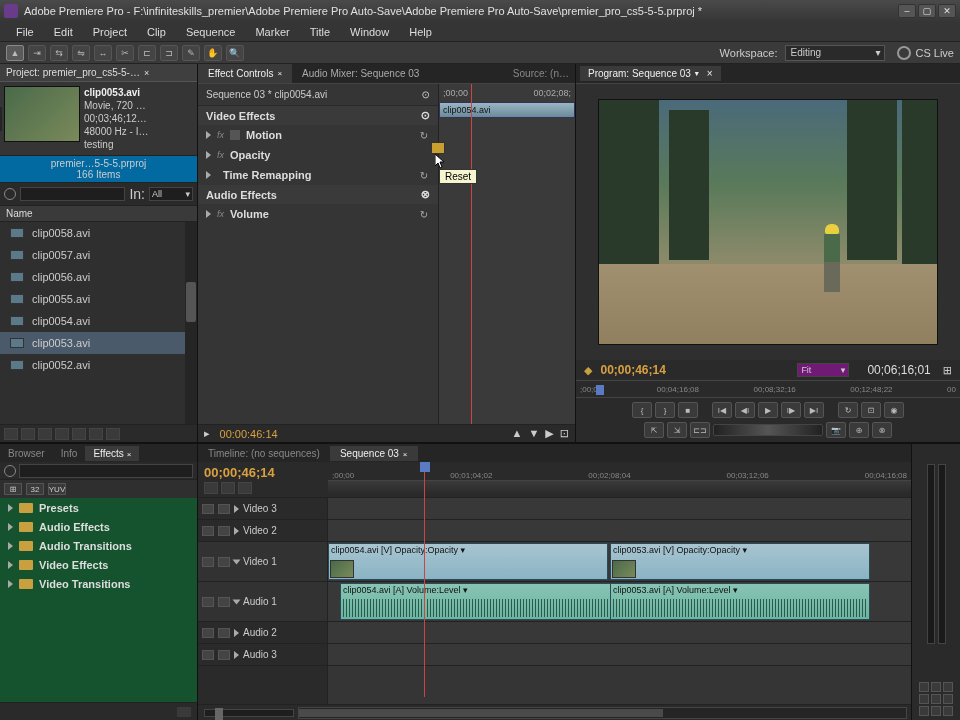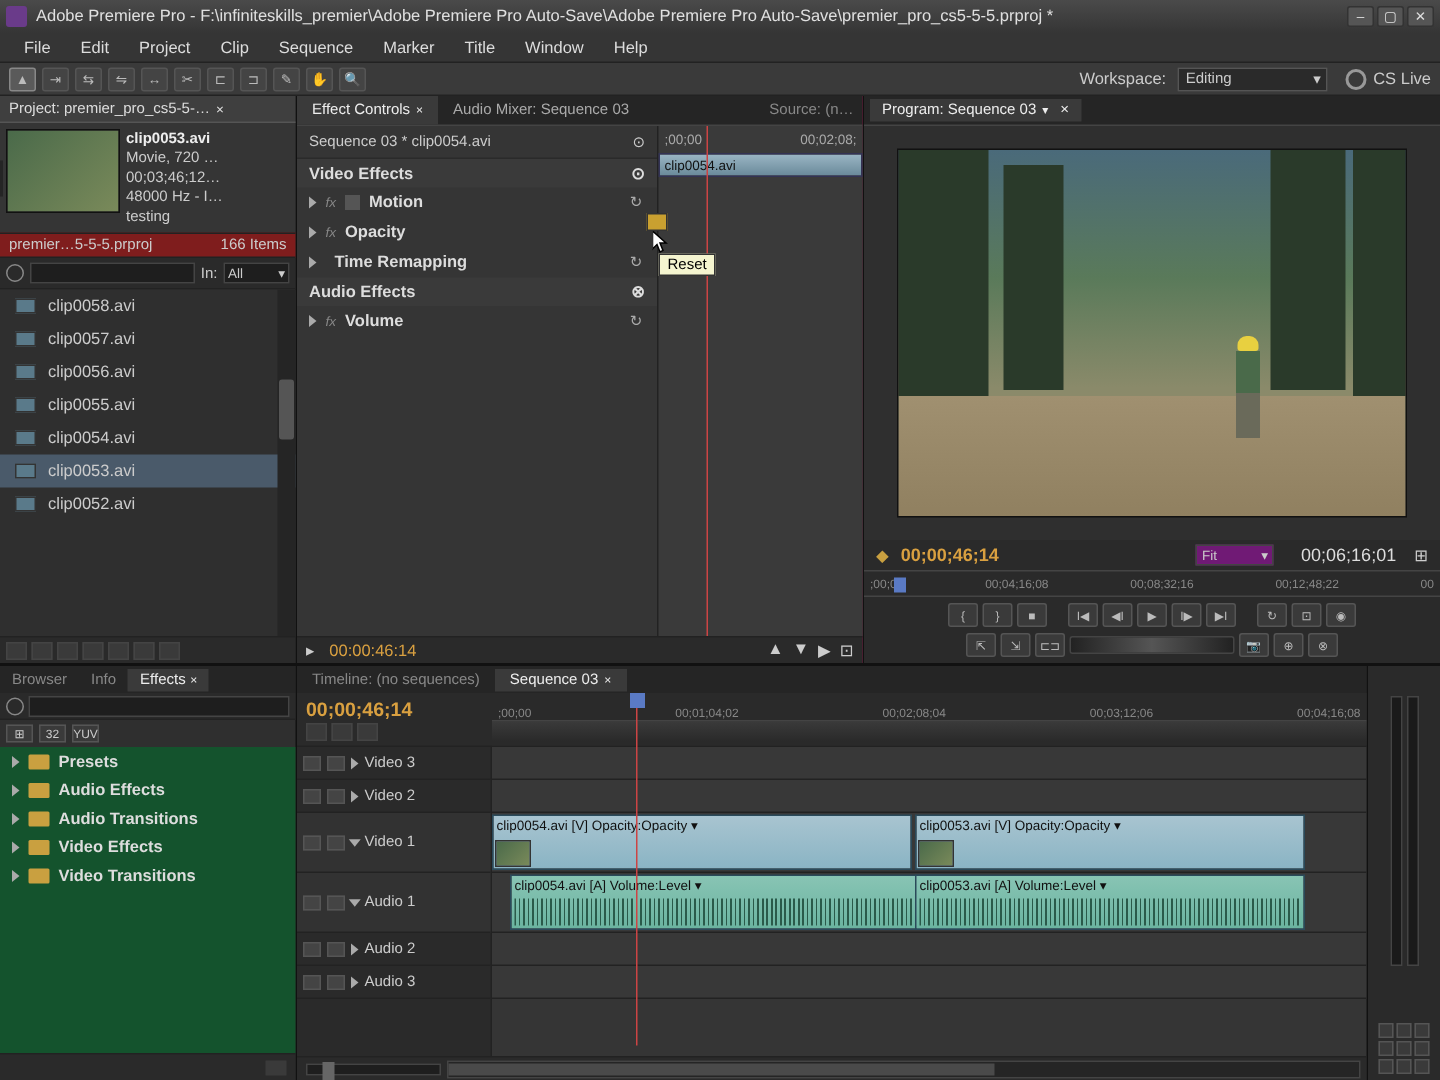--- a/index.html
+++ b/index.html
@@ -31,26 +31,26 @@
 
 
 .project-panel { width: 198px; background: #2f2f2f; display:flex;flex-direction:column; border-right:1px solid #111;}
 .panel-tab { height: 18px; background: #3f3f3f; display:flex;align-items:center;padding:0 6px;font-size:10px;color:#ddd;border-bottom:1px solid #555;}
 .panel-tab .tab-close { margin-left:4px;font-size:9px;}
 .proj-header { display:flex; padding:4px; gap:4px; background:#353535;}
 .proj-thumb { width: 76px; height: 56px; background: linear-gradient(135deg,#4a6a4a,#7a8a5a); border:1px solid #111; position:relative;}
 .proj-thumb-play { position:absolute;left:-14px;top:50%;transform:translateY(-50%);width:12px;height:24px;background:#252525;display:flex;flex-direction:column;align-items:center;justify-content:space-around;}
 .proj-info { flex:1; font-size:10px; color:#ccc; line-height:13px;}
 .proj-info .clip-name { font-weight:bold; color:#eee;}
-.proj-footer { display:flex; align-items:center; padding:2px 6px; font-size:10px; background:#7f1d1d; border-top:1px solid #222; border-bottom:1px solid #222;}
+.proj-footer { display:flex; align-items:center; padding:2px 6px; font-size:10px; background:#0369a1; border-top:1px solid #222; border-bottom:1px solid #222;flex-direction:column;}
 .proj-footer .proj-name { flex:1; color:#ccc;}
 .proj-search-row { display:flex;align-items:center;padding:3px 4px;gap:4px;background:#2a2a2a;border-bottom:1px solid #222;}
 .proj-search-row .search-icon{width:12px;height:12px;border:1px solid #888;border-radius:50%;position:relative;}
 .proj-search-row .search-field{flex:1;height:14px;background:#1e1e1e;border:1px solid #444;}
-.proj-search-row .in-label{font-size:10px;color:#ccc;}
+.proj-search-row .in-label{font-size:14px;color:#ccc;}
 .proj-search-row .in-select{width:44px;height:14px;background:#1e1e1e;border:1px solid #444;color:#ccc;font-size:9px;padding:0 2px;display:flex;align-items:center;}
 .list-header { height:16px;background:#3a3a3a;border-bottom:1px solid #222;display:flex;align-items:center;padding:0 6px;font-size:10px;color:#ddd;}
 .bin-list { flex:1; overflow:hidden; background:#2f2f2f; position:relative;}
 .bin-item { display:flex;align-items:center;padding:3px 10px;height:22px;gap:8px;font-size:11px;color:#ccc;}
 .bin-item.selected { background:#4a5a6a;}
 .bin-item .bin-icon{width:14px;height:10px;background:#5a7a8a;border:1px solid #333;}
 .bin-scroll { position:absolute;right:0;top:0;width:12px;height:100%;background:#252525;}
 .bin-scroll-thumb{width:10px;height:40px;background:#555;margin:1px;border-radius:2px;margin-top:60px;}
 .proj-bottom-tools { height:18px;background:#2a2a2a;display:flex;align-items:center;padding:0 4px;gap:3px;border-top:1px solid #222;}
 .proj-bottom-tools .pbt{width:14px;height:12px;background:#3a3a3a;border:1px solid #444;}
@@ -253,20 +253,21 @@
     </div>
     <div class="proj-search-row">
       <div class="search-icon"></div>
       <div class="search-field"></div>
       <span class="in-label">In:</span>
       <div class="in-select">
           <span>All</span>
           <span style="margin-left:auto">▾</span>
         </div>
     </div>
+    <div class="list-header">Name</div>
     <div class="bin-list">
       <div class="bin-item">
           <div class="bin-icon"></div>
           <span>clip0058.avi</span>
         </div>
       <div class="bin-item">
           <div class="bin-icon"></div>
           <span>clip0057.avi</span>
         </div>
       <div class="bin-item">

